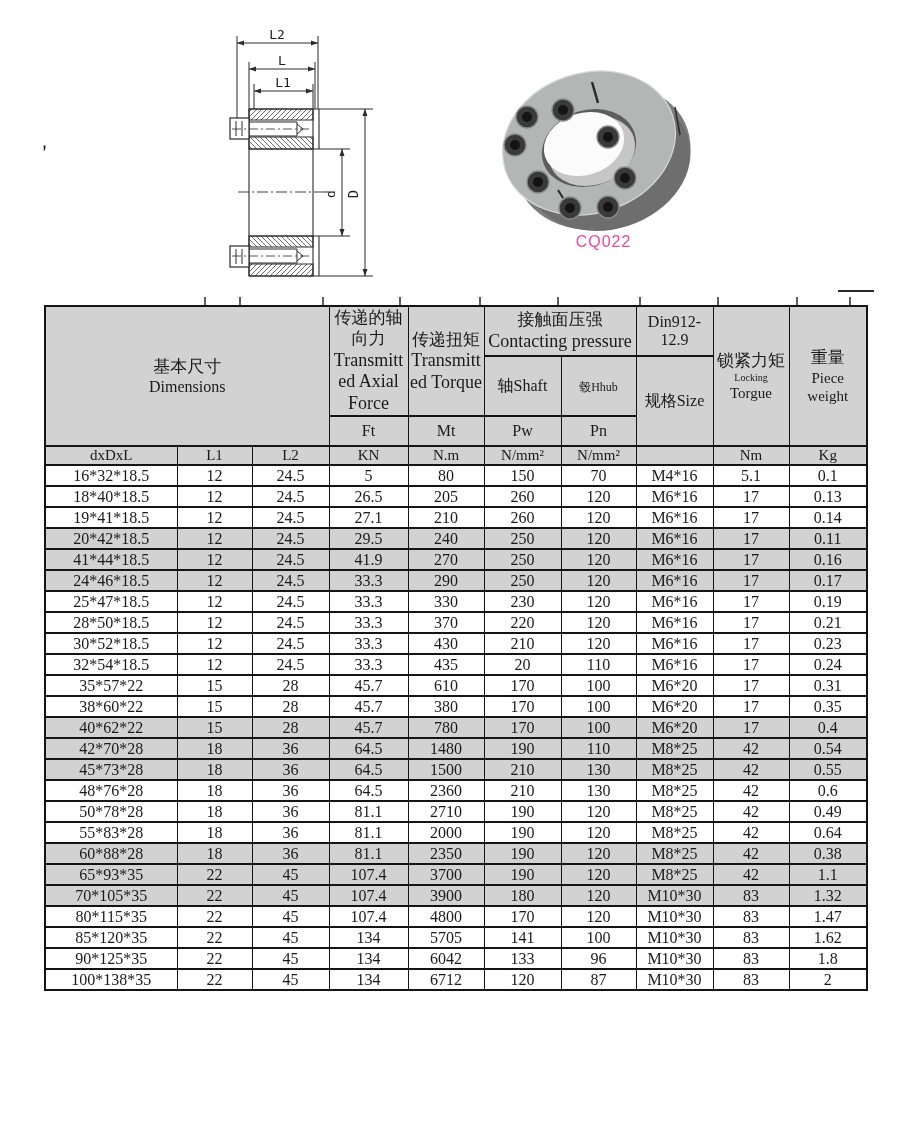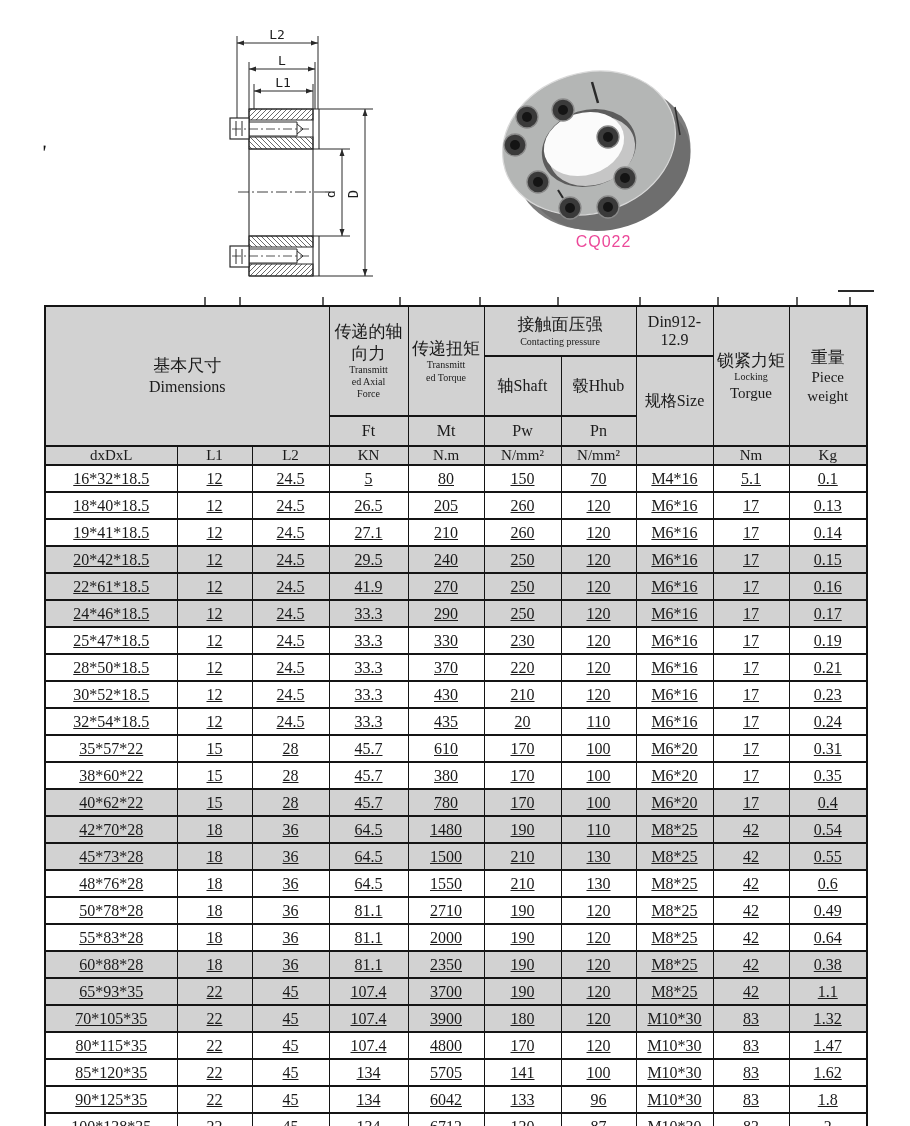--- a/index.html
+++ b/index.html
@@ -17,25 +17,25 @@
   table.spec{position:absolute;left:44px;top:305px;width:822px;border-collapse:collapse;
              table-layout:fixed;border:2px solid #141414;}
   table.spec th,table.spec td{
       border-left:1px solid #141414;border-right:1px solid #141414;
       border-top:2px solid #141414;border-bottom:2px solid #141414;
       text-align:center;vertical-align:middle;padding:0;font-weight:normal;
       overflow:hidden;}
   thead th{background:var(--shade);}
   thead tr.h-a{height:50px;} thead tr.h-b{height:60px;}
   thead tr.h-c{height:30px;} thead tr.h-d{height:18px;}
-  tbody tr{height:27px;text-decoration:underline;}
+  tbody tr{height:21px;}
   tbody td{font-size:16px;background:#fff;}
   tbody tr.shaded td{background:var(--shade);}
   .zh{font-size:17px;line-height:1.25;}
-  .en{font-size:10px;line-height:1.22;font-family:"Liberation Serif","DejaVu Serif",serif;}
+  .en{font-size:18px;line-height:1.22;font-family:"Liberation Serif","DejaVu Serif",serif;}
   .sym{font-size:16px;}
   .unit{font-size:15px;}
   svg text{font-family:"DejaVu Sans Mono","Liberation Mono",monospace;fill:#1c1c1c;}
   svg line,svg rect,svg polyline{stroke:#2a2a2a;}
 </style>
 </head>
 <body>
 
 <div class="page">
 
@@ -282,21 +282,21 @@
           <div class="en" style="font-size:15px">Torgue</div>
         </th>
         <th rowspan="3">
           <div class="zh">重量</div>
           <div class="en" style="font-size:15px">Piece</div>
           <div class="en" style="font-size:15px">weight</div>
         </th>
       </tr>
       <tr class="h-b">
         <th><span class="zh" style="font-size:16px">轴Shaft</span></th>
-        <th><span class="zh" style="font-size:16px">毂Hhub</span></th>
+        <th><span class="zh" style="font-size:12px">毂Hhub</span></th>
         <th rowspan="2"><span class="zh" style="font-size:16px">规格Size</span></th>
       </tr>
       <tr class="h-c">
         <th class="sym">Ft</th>
         <th class="sym">Mt</th>
         <th class="sym">Pw</th>
         <th class="sym">Pn</th>
       </tr>
       <tr class="h-d">
         <th class="unit">dxDxL</th>
@@ -351,24 +351,24 @@
         <tr class="shaded">
           <td>20*42*18.5</td>
           <td>12</td>
           <td>24.5</td>
           <td>29.5</td>
           <td>240</td>
           <td>250</td>
           <td>120</td>
           <td>M6*16</td>
           <td>17</td>
-          <td>0.15</td>
-        </tr>
-        <tr class="shaded">
-          <td>22*61*18.5</td>
+          <td>0.11</td>
+        </tr>
+        <tr class="shaded">
+          <td>41*44*18.5</td>
           <td>12</td>
           <td>24.5</td>
           <td>41.9</td>
           <td>270</td>
           <td>250</td>
           <td>120</td>
           <td>M6*16</td>
           <td>17</td>
           <td>0.16</td>
         </tr>
@@ -490,21 +490,21 @@
           <td>130</td>
           <td>M8*25</td>
           <td>42</td>
           <td>0.55</td>
         </tr>
         <tr>
           <td>48*76*28</td>
           <td>18</td>
           <td>36</td>
           <td>64.5</td>
-          <td>1550</td>
+          <td>2360</td>
           <td>210</td>
           <td>130</td>
           <td>M8*25</td>
           <td>42</td>
           <td>0.6</td>
         </tr>
         <tr>
           <td>50*78*28</td>
           <td>18</td>
           <td>36</td>

